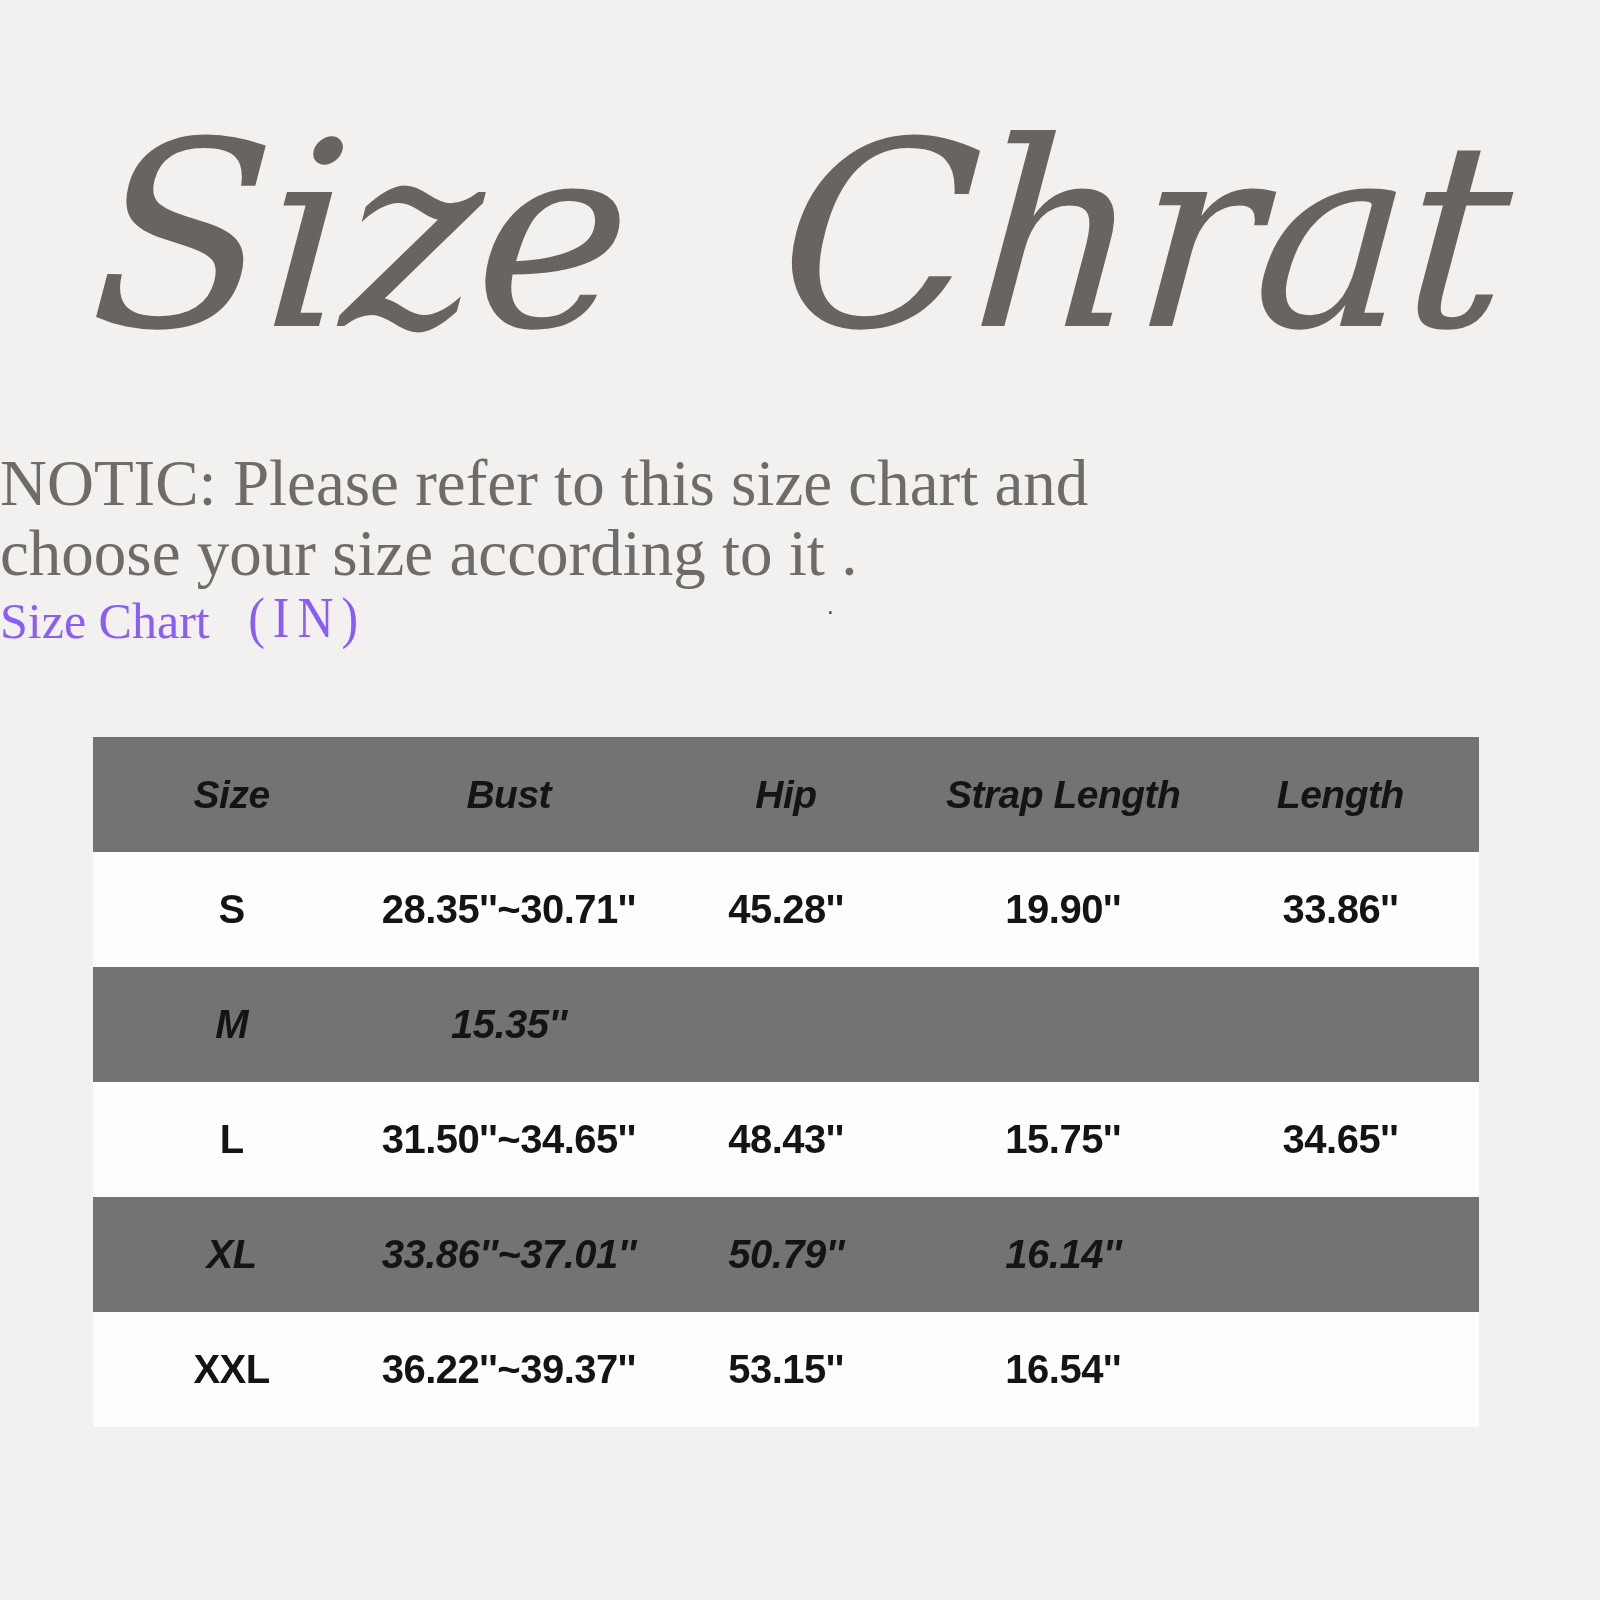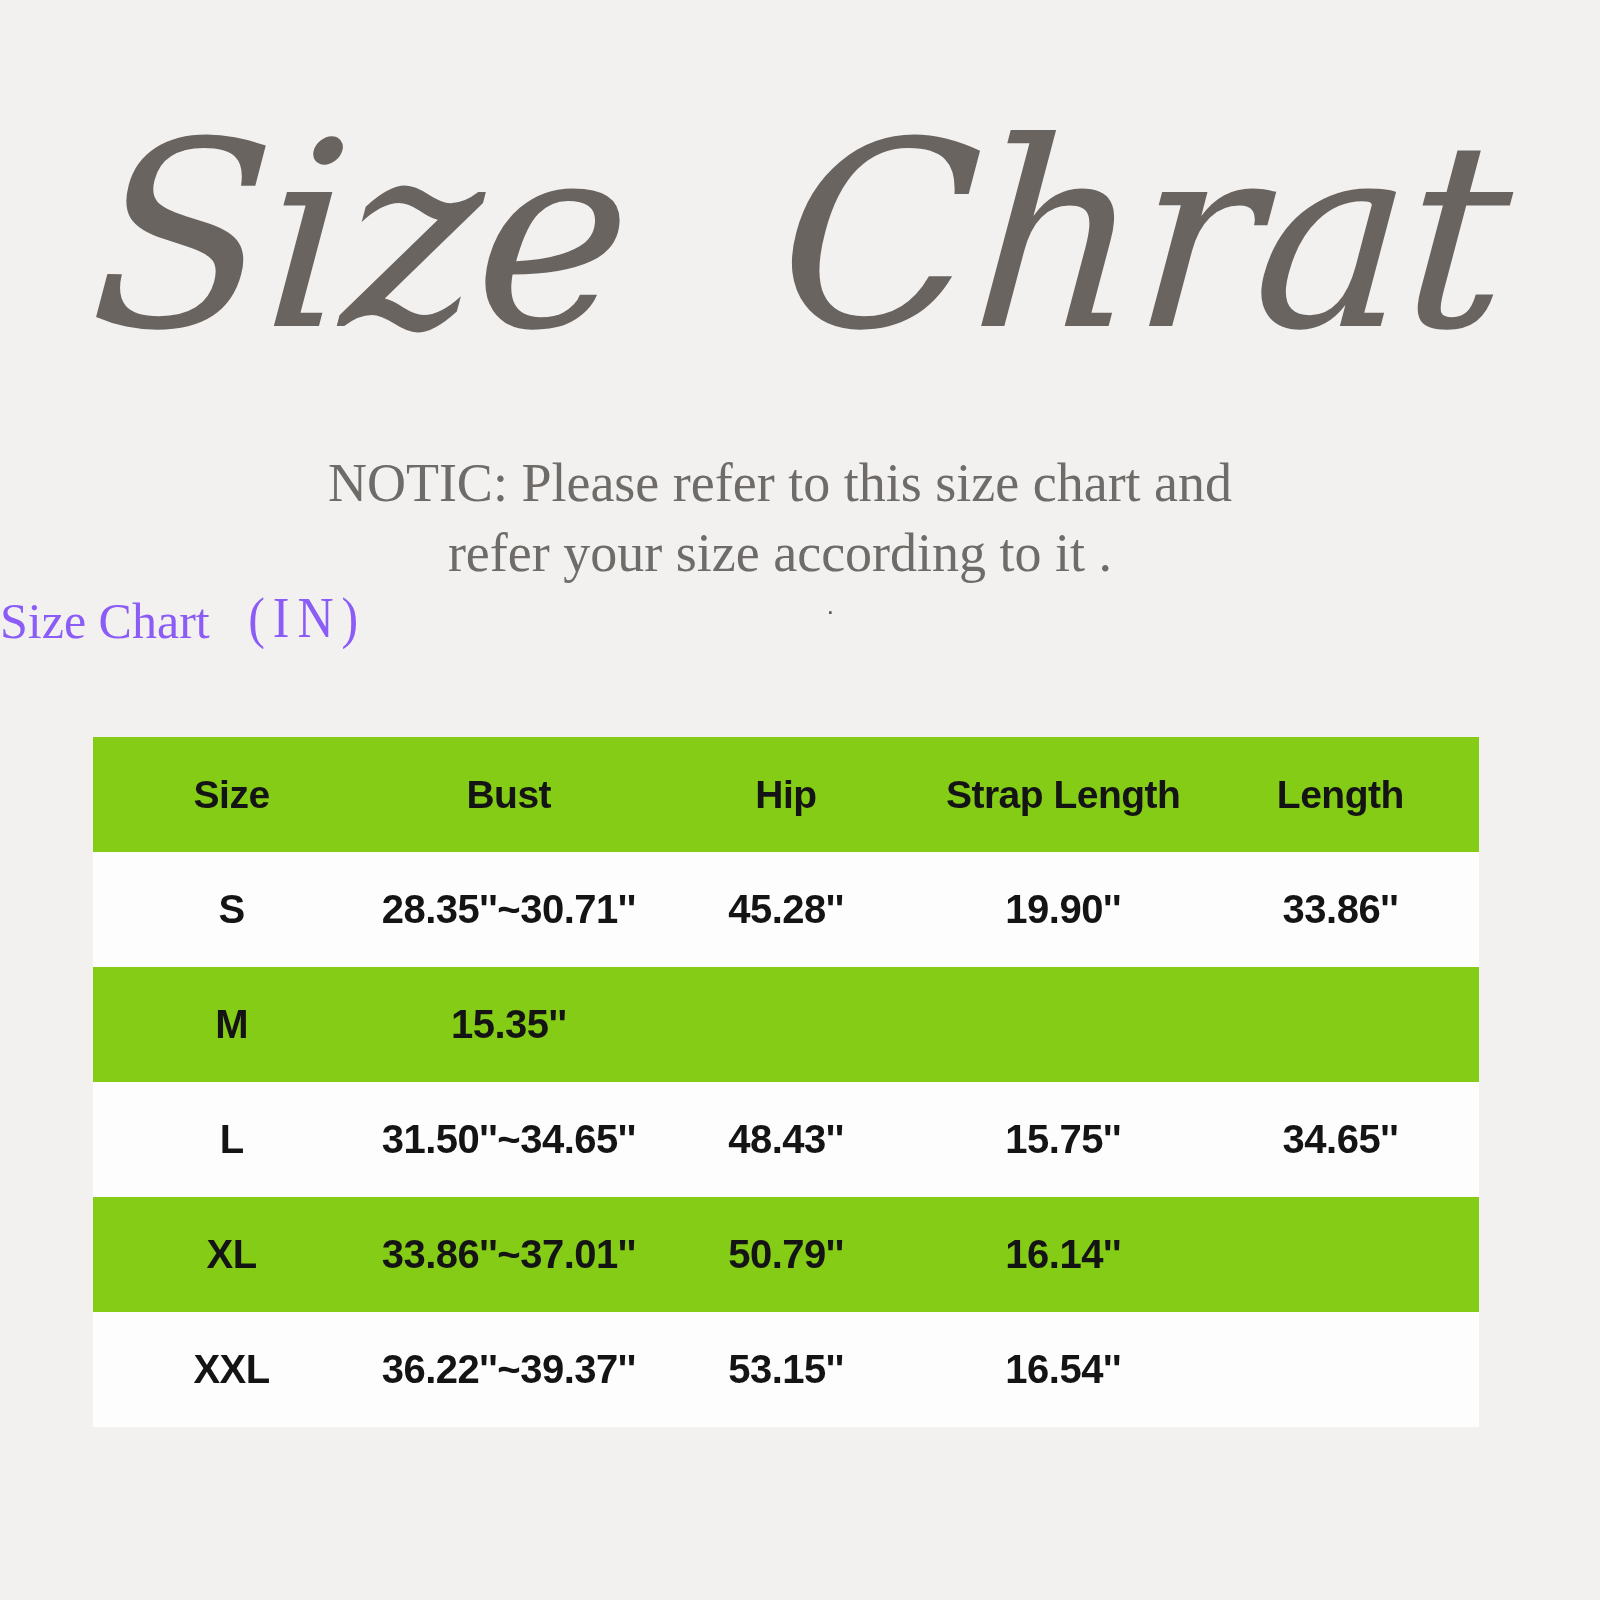--- a/index.html
+++ b/index.html
@@ -33,23 +33,23 @@
     letter-spacing: -4px;
     word-spacing: 0.30em;
     color: #6a6460;
     transform: skewX(-4deg);
   }
   .notice {
     position: absolute;
     top: 448px;
     left: 0;
     width: 1560px;
-    text-align: center;
+    text-align: left;
     font-family: "Liberation Serif", serif;
-    font-size: 54px;
+    font-size: 65px;
     line-height: 70px;
     color: #6e6b68;
   }
   .subtitle {
     position: absolute;
     top: 592px;
     left: 0;
     width: 1520px;
     font-family: "Liberation Serif", serif;
     font-size: 50px;
@@ -74,21 +74,21 @@
     position: absolute;
     left: 93px;
     top: 737px;
     width: 1386px;
   }
   .t-row {
     display: flex;
     height: 115px;
     align-items: center;
   }
-  .t-row.shade { background: #84cc16; }
+  .t-row.shade { background: #737373; font-style: italic; }
   .t-row.plain { background: #fdfdfd; }
   .t-cell {
     flex: 0 0 20%;
     text-align: center;
     font-size: 40px;
     font-weight: 600;
     color: #141414;
     letter-spacing: -0.5px;
     white-space: nowrap;
   }
@@ -99,21 +99,21 @@
 </style>
 </head>
 <body>
 
 <div class="page">
 
   <h1 class="title">Size Chrat</h1>
 
   <div class="notice">
     <div>NOTIC: Please refer to this size chart and</div>
-    <div>refer your size according to it .</div>
+    <div>choose your size according to it .</div>
   </div>
 
   <div class="subtitle">
     <span>Size Chart</span>
     <span class="unit">(IN)</span>
   </div>
   <span class="stray-mark">·</span>
 
   <div class="size-table">
 

